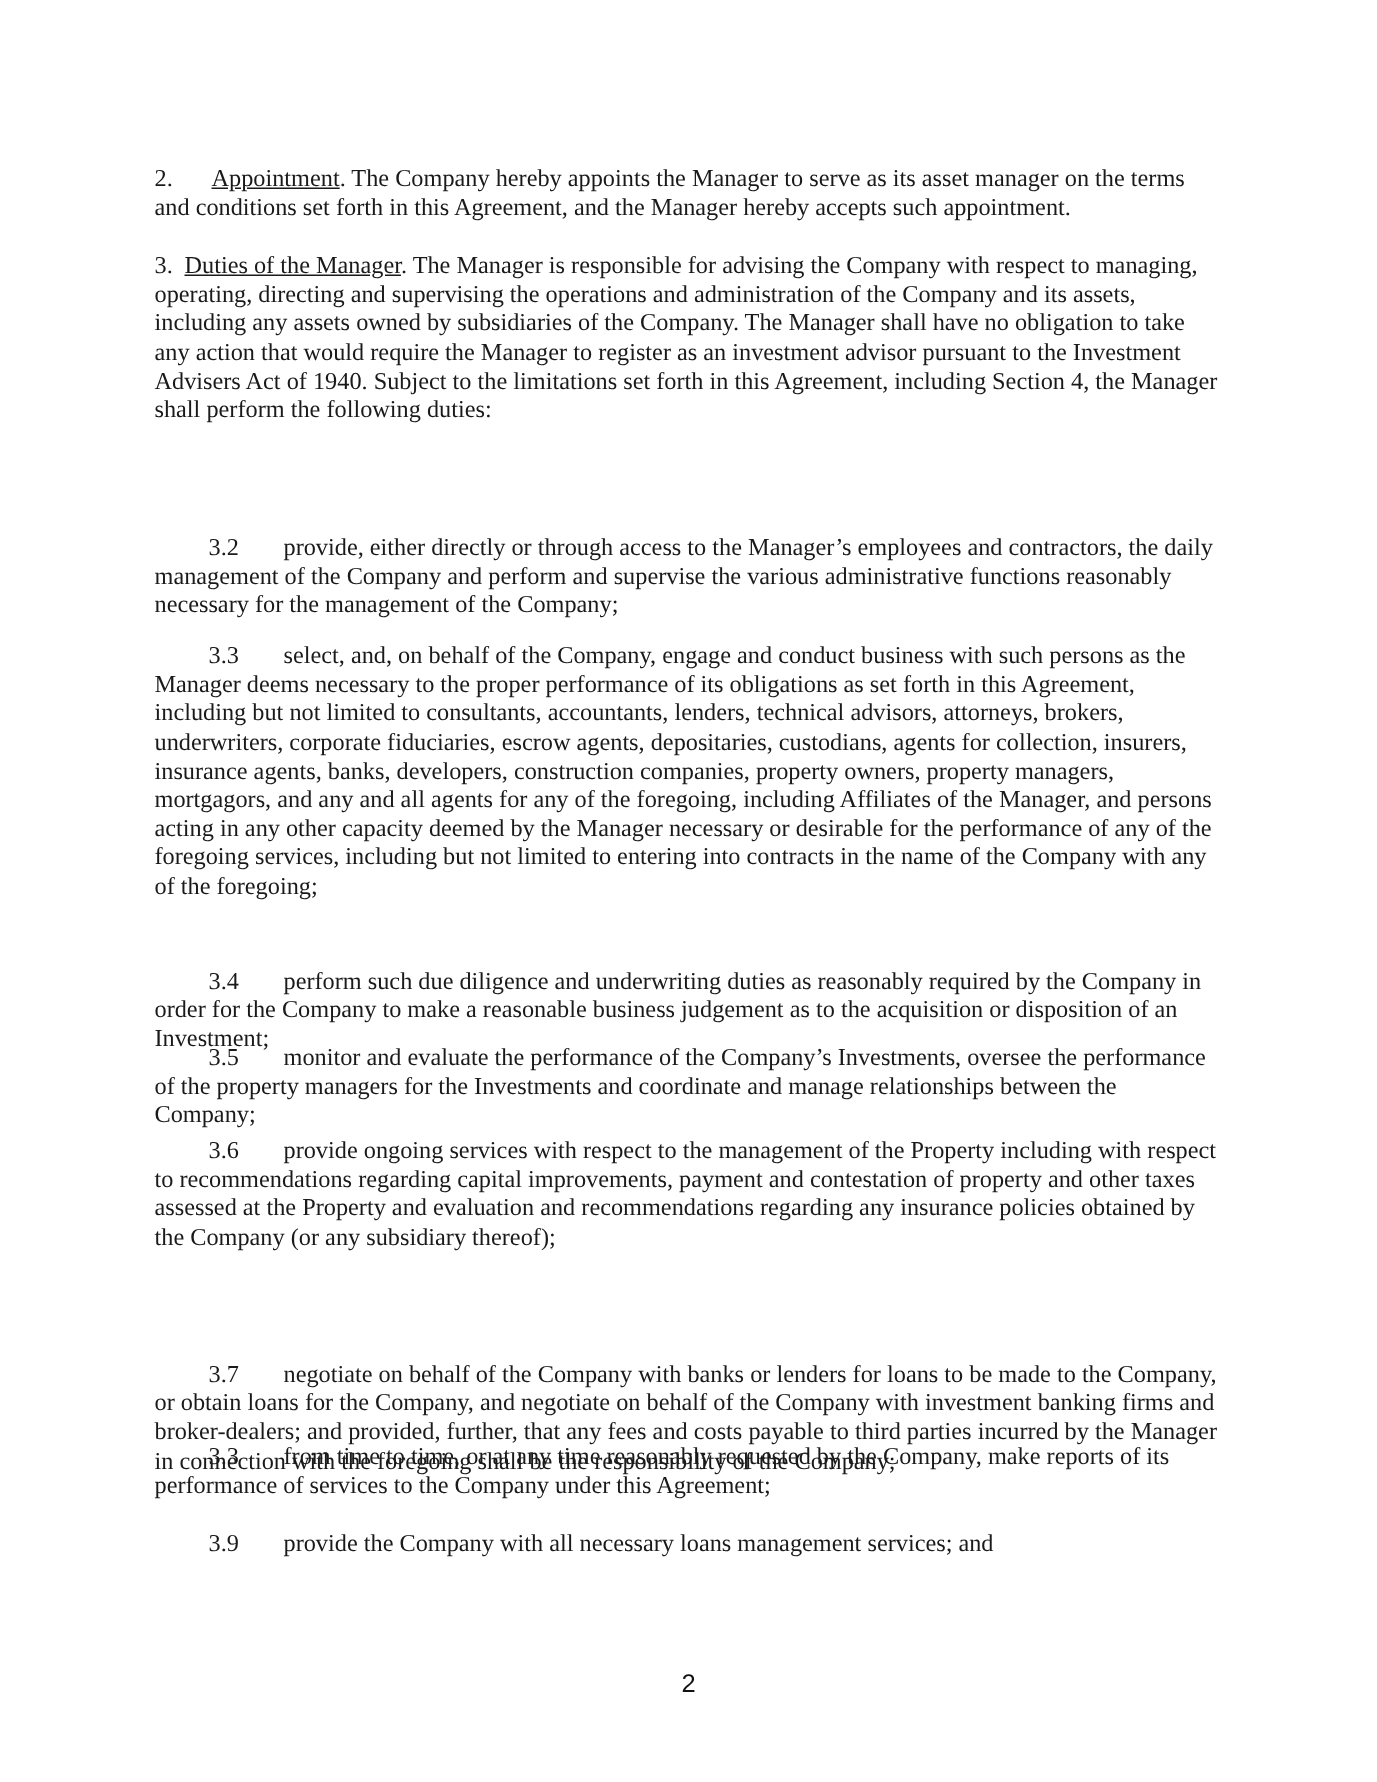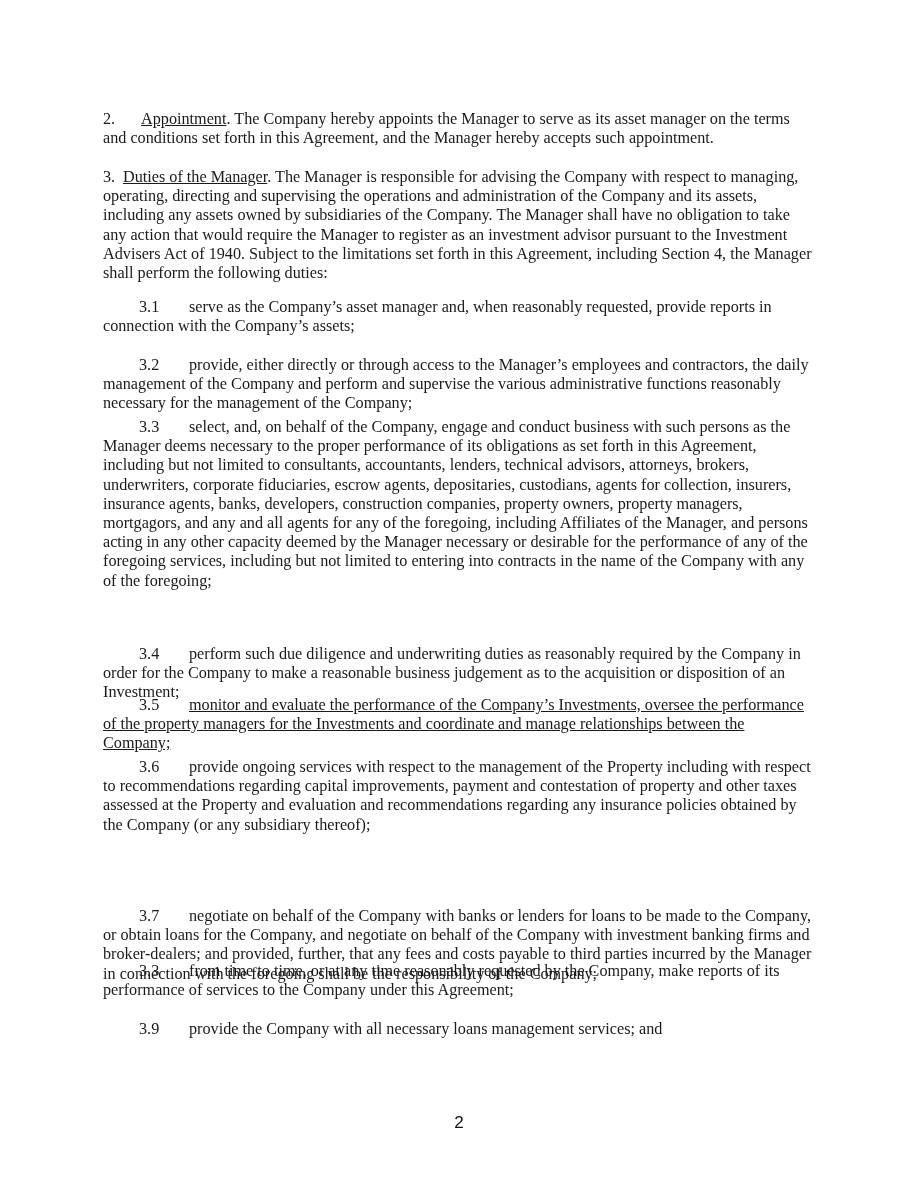--- a/index.html
+++ b/index.html
@@ -12,42 +12,41 @@
     .para { position: absolute; left: 103px; width: 712px; margin: 0; }
     .para .num { display: inline-block; }
     .para .heading { text-decoration: underline; }
     .sub .subnum { display: inline-block; width: 50px; padding-left: 36px; }
     #p2 { top: 110px; }
     #p2 .num { width: 38px; }
     #p3 { top: 168px; }
     #p3 .num { width: 20px; }
     #s31 { top: 298px; }
     #s32 { top: 356px; }
-    #s33 { top: 418px; font-family: Liberation Serif, serif; }
+    #s33 { top: 428px; font-family: Liberation Serif, serif; }
     #s34 { top: 645px; }
-    #s35 { top: 696px; text-decoration: underline; }
+    #s35 { top: 696px; }
     #s36 { top: 758px; }
     #s37 { top: 867px; margin-top: 40px; }
     #s38 { top: 962px; }
     #s39 { top: 1020px; }
     .pagenum {
       position: absolute; top: 1113px; left: 0; width: 918px; text-align: center;
       font-family: "Liberation Sans", sans-serif; font-size: 17px; color: #111;
     }
   </style>
 </head>
 <body>
 
 <div class="page">
 
   <p class="para" id="p2"><span class="num">2.</span><span class="heading">Appointment</span><span>. The Company hereby appoints the Manager to serve as its asset manager on the terms and conditions set forth in this Agreement, and the Manager hereby accepts such appointment.</span></p>
 
   <p class="para" id="p3"><span class="num">3.</span><span class="heading">Duties of the Manager</span><span>. The Manager is responsible for advising the Company with respect to managing, operating, directing and supervising the operations and administration of the Company and its assets, including any assets owned by subsidiaries of the Company. The Manager shall have no obligation to take any action that would require the Manager to register as an investment advisor pursuant to the Investment Advisers Act of 1940. Subject to the limitations set forth in this Agreement, including Section 4, the Manager shall perform the following duties:</span></p>
 
-  <p class="para sub" id="s31"><span class="subnum">3.1</span><span>serve as the Company’s asset manager and, when reasonably requested, provide reports in connection with the Company’s assets;</span></p>
 
   <p class="para sub" id="s32"><span class="subnum">3.2</span><span>provide, either directly or through access to the Manager’s employees and contractors, the daily management of the Company and perform and supervise the various administrative functions reasonably necessary for the management of the Company;</span></p>
 
   <p class="para sub" id="s33"><span class="subnum">3.3</span><span>select, and, on behalf of the Company, engage and conduct business with such persons as the Manager deems necessary to the proper performance of its obligations as set forth in this Agreement, including but not limited to consultants, accountants, lenders, technical advisors, attorneys, brokers, underwriters, corporate fiduciaries, escrow agents, depositaries, custodians, agents for collection, insurers, insurance agents, banks, developers, construction companies, property owners, property managers, mortgagors, and any and all agents for any of the foregoing, including Affiliates of the Manager, and persons acting in any other capacity deemed by the Manager necessary or desirable for the performance of any of the foregoing services, including but not limited to entering into contracts in the name of the Company with any of the foregoing;</span></p>
 
   <p class="para sub" id="s34"><span class="subnum">3.4</span><span>perform such due diligence and underwriting duties as reasonably required by the Company in order for the Company to make a reasonable business judgement as to the acquisition or disposition of an Investment;</span></p>
 
   <p class="para sub" id="s35"><span class="subnum">3.5</span><span>monitor and evaluate the performance of the Company’s Investments, oversee the performance of the property managers for the Investments and coordinate and manage relationships between the Company;</span></p>
 
   <p class="para sub" id="s36"><span class="subnum">3.6</span><span>provide ongoing services with respect to the management of the Property including with respect to recommendations regarding capital improvements, payment and contestation of property and other taxes assessed at the Property and evaluation and recommendations regarding any insurance policies obtained by the Company (or any subsidiary thereof);</span></p>

